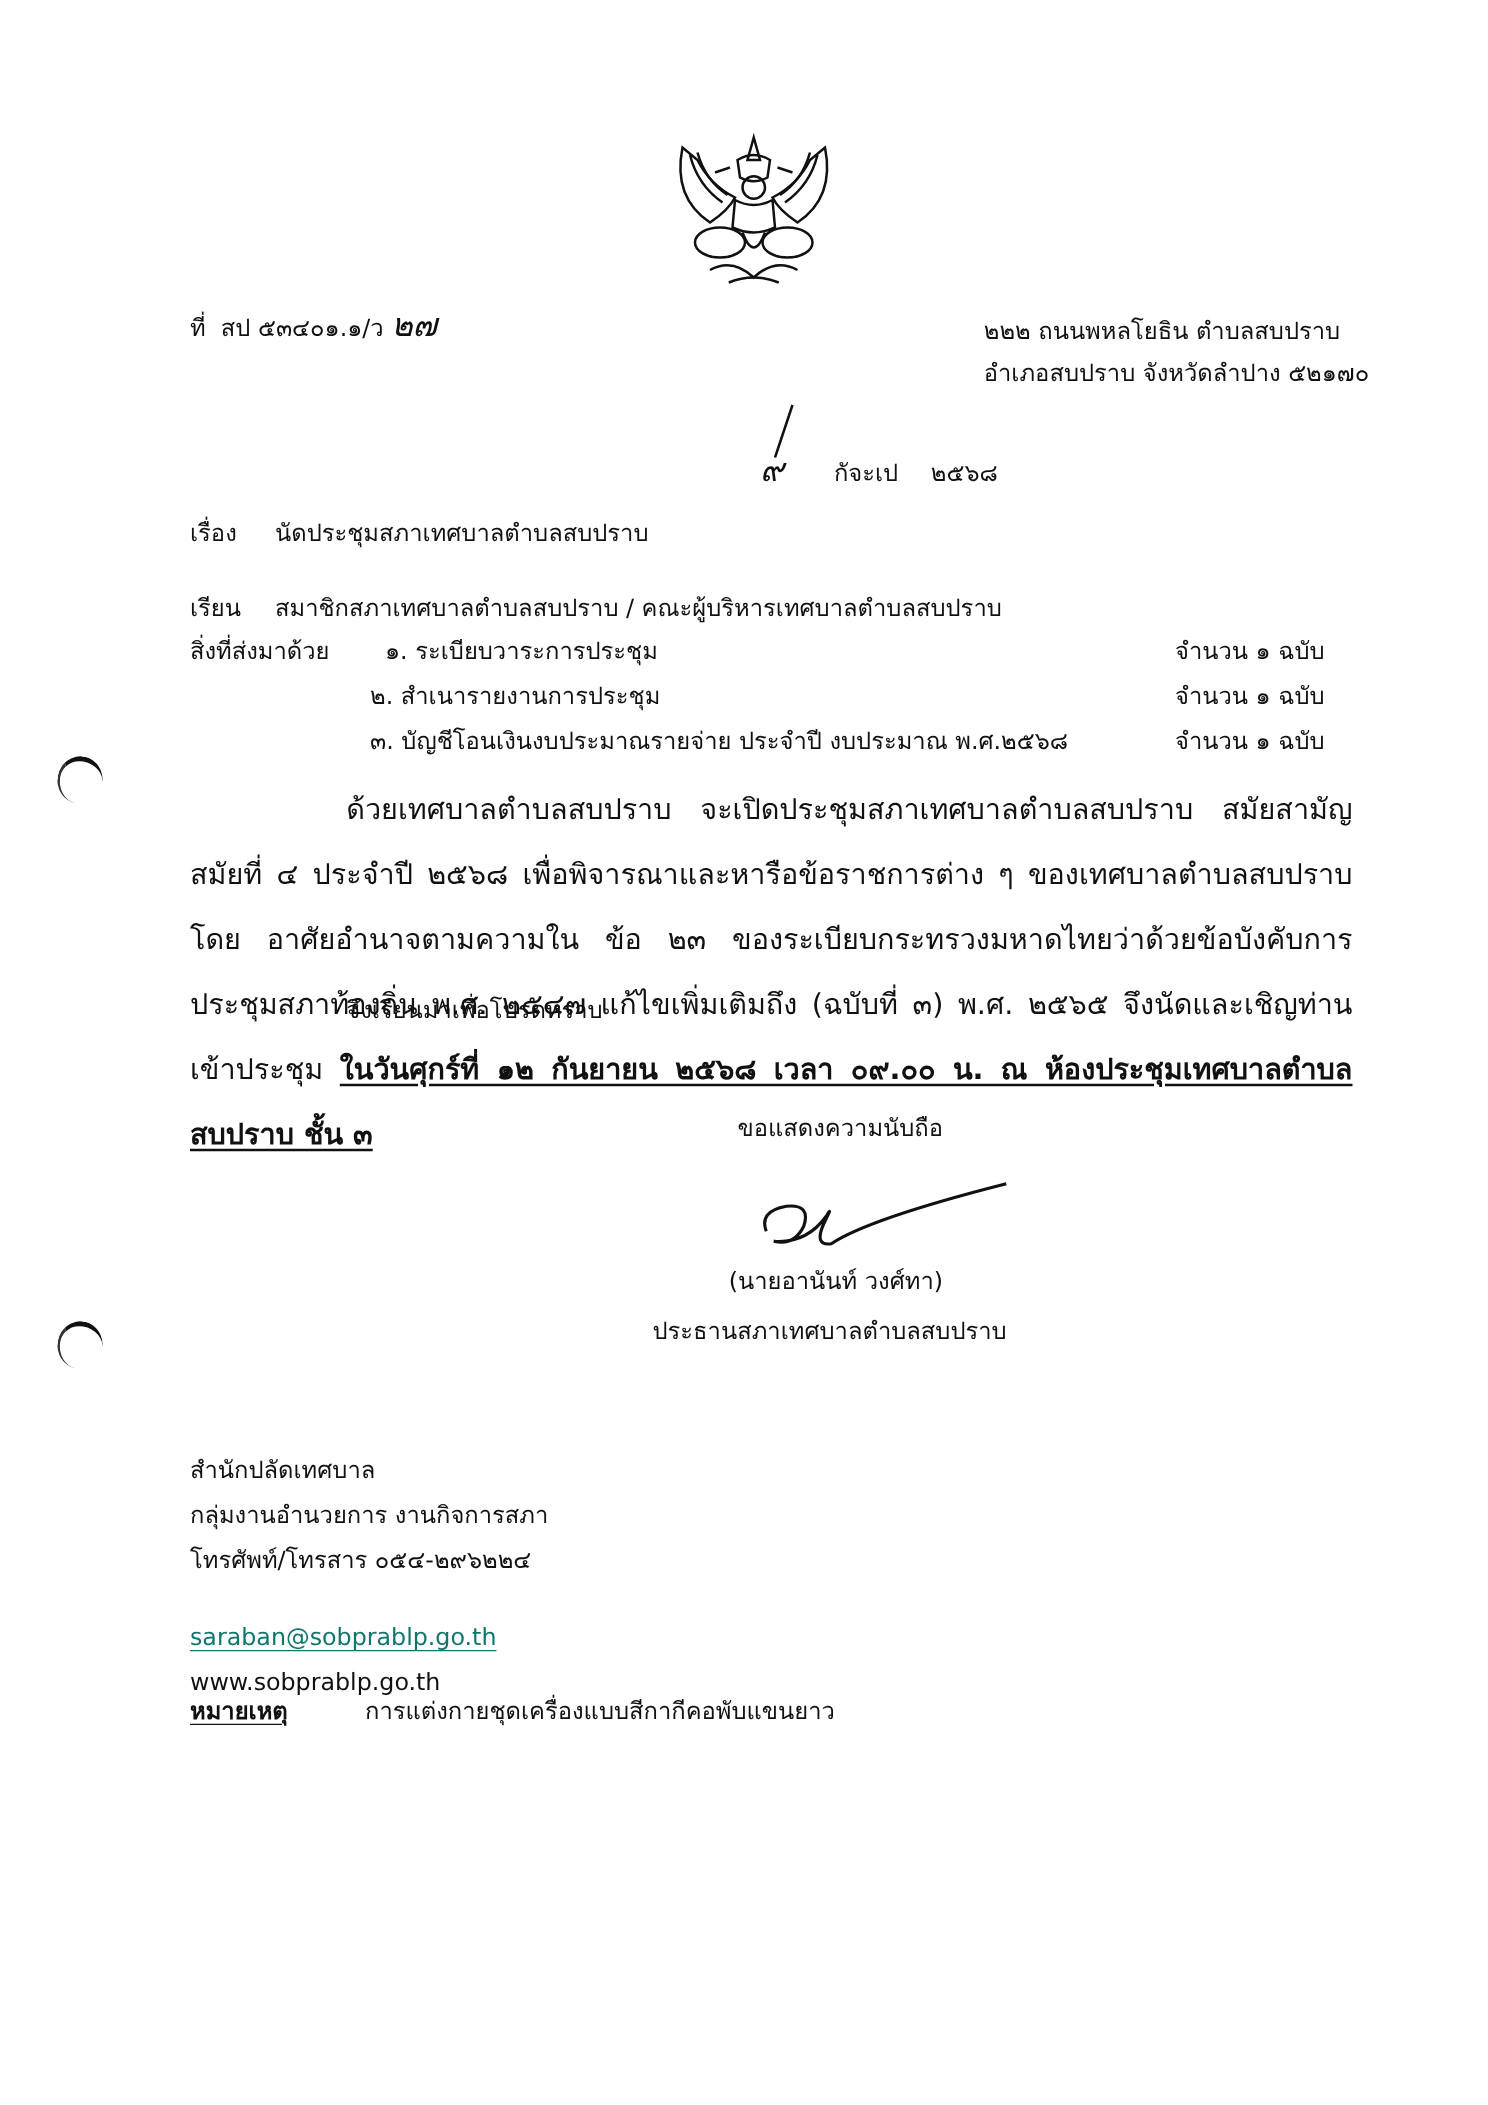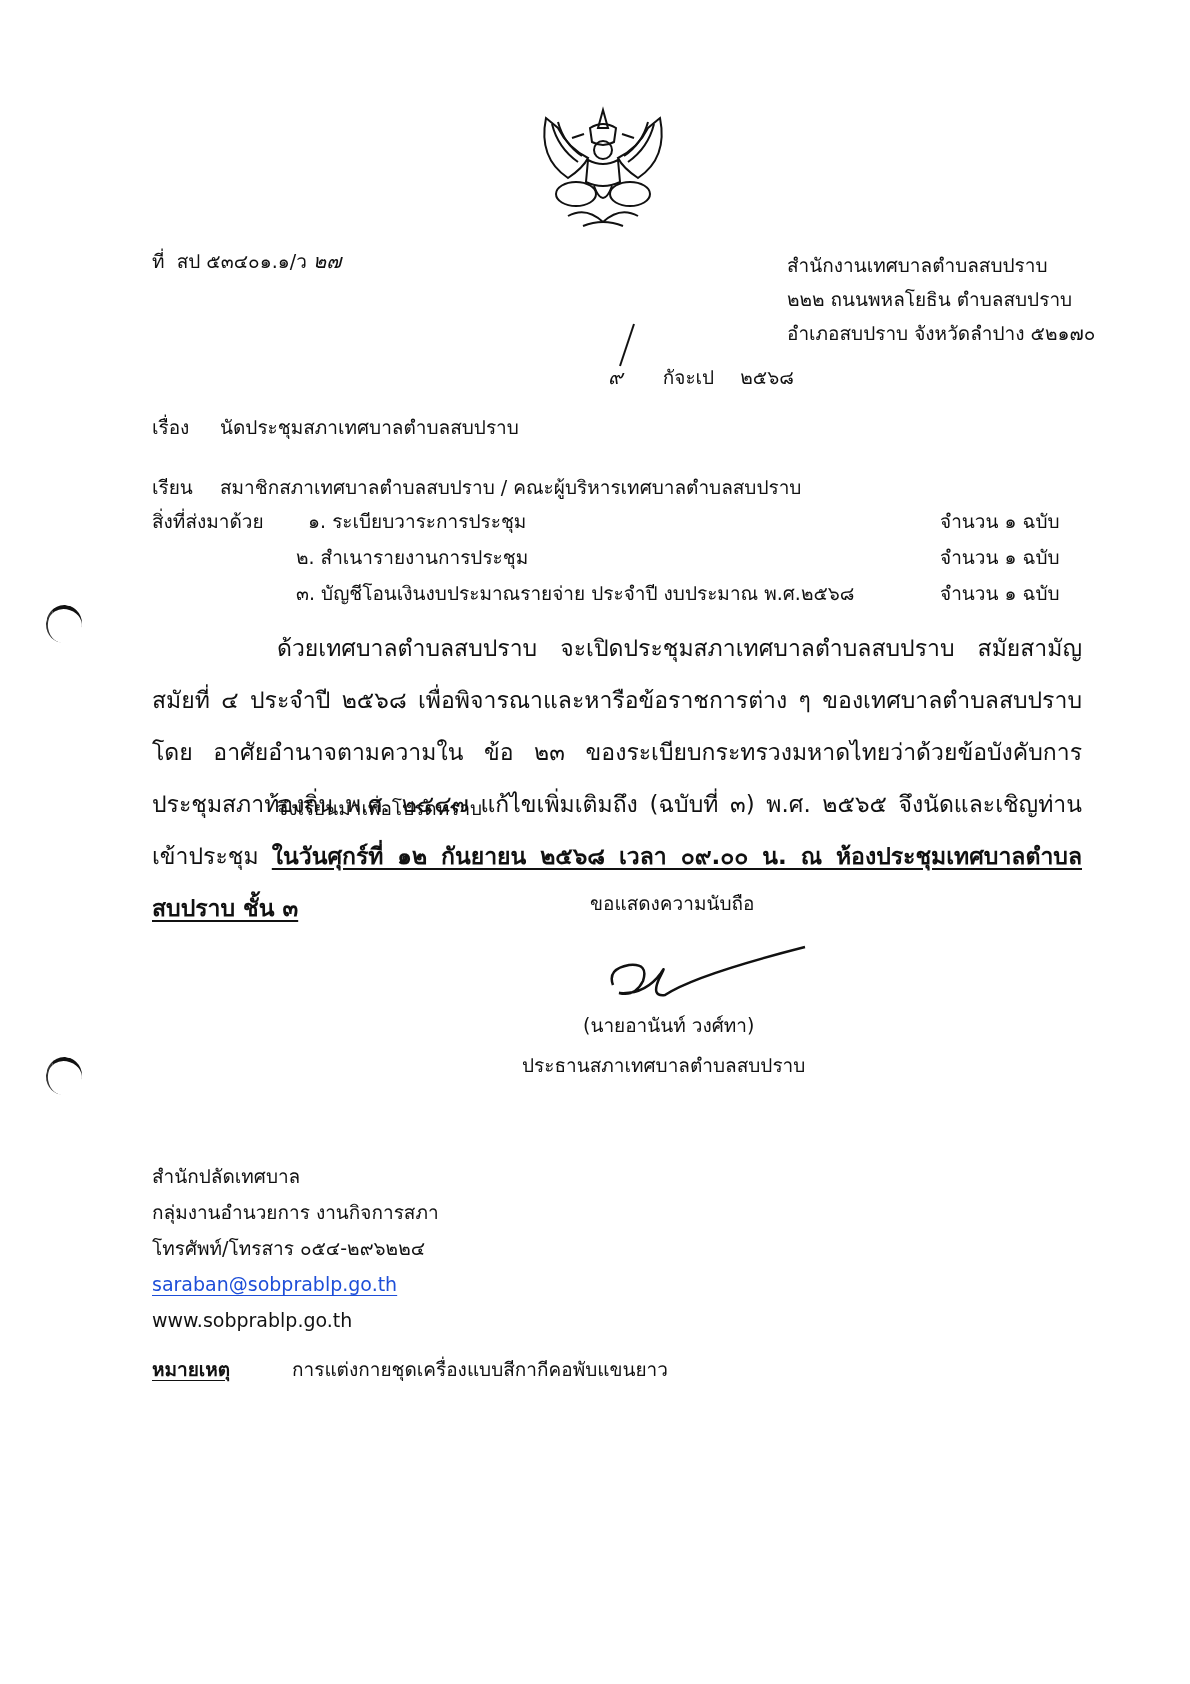--- a/index.html
+++ b/index.html
@@ -9,21 +9,21 @@
       color: #111111;
     }
     .abs { position: absolute; white-space: nowrap; }
     .t { font-size: 19px; line-height: 26px; }
     .u { text-decoration: underline; text-underline-offset: 4px; }
     .b { font-weight: bold; }
     .emblem { position: absolute; left: 528px; top: 98px; width: 150px; height: 140px; }
     .punch { position: absolute; width: 34px; height: 34px; border-radius: 50%;
              border-top: 4px solid #111; border-left: 2px solid #333; border-right: 0; border-bottom: 0;
              transform: rotate(10deg); }
-    .hw { font-family: "DejaVu Serif", serif; font-style: italic; font-size: 20px; }
+    .hw { font-family: "DejaVu Serif", serif; font-style: italic; font-size: 26px; }
     .para { position: absolute; left: 152px; width: 930px; font-size: 23px; line-height: 52px;
             text-align: justify; }
     .sig-svg { position: absolute; left: 605px; top: 935px; }
   </style>
 </head>
 <body>
 
 <svg class="emblem" viewBox="0 0 150 140">
   <g fill="none" stroke="#111" stroke-width="2">
     <path d="M75 12 L70 30 L80 30 Z"></path>
@@ -49,21 +49,20 @@
 <div class="punch" style="left:46px; top:605px;"></div>
 <div class="punch" style="left:46px; top:1057px;"></div>
 
 <div class="abs t" style="left:152px; top:248px;">
   <span>ที่</span>&nbsp;
   <span>สป ๕๓๔๐๑.๑/ว</span>
   <span class="hw">๒๗</span>
 </div>
 
 <div class="abs t" style="left:787px; top:248px; line-height:34px;">
-  <div>สำนักงานเทศบาลตำบลสบปราบ</div>
   <div>๒๒๒ ถนนพหลโยธิน ตำบลสบปราบ</div>
   <div>อำเภอสบปราบ จังหวัดลำปาง ๕๒๑๗๐</div>
 </div>
 
 <svg class="abs" style="left:616px; top:322px;" width="22" height="46">
   <path d="M18 2 Q12 20 4 44" stroke="#111" stroke-width="2" fill="none"></path>
 </svg>
 <div class="abs t" style="left:608px; top:364px;">
   <span class="hw">๙</span>
   <span style="display:inline-block; width:28px;"></span>
@@ -99,19 +98,19 @@
 <svg class="sig-svg" width="210" height="80">
   <path d="M8 50 Q2 34 24 30 Q44 28 38 46 Q30 62 14 58 Q40 60 56 38 Q62 28 54 44 Q46 62 60 60 Q90 40 200 12" stroke="#111" stroke-width="2.5" fill="none"></path>
 </svg>
 <div class="abs t" style="left:583px; top:1012px;">(นายอานันท์  วงศ์ทา)</div>
 <div class="abs t" style="left:522px; top:1052px;">ประธานสภาเทศบาลตำบลสบปราบ</div>
 
 <div class="abs t" style="left:152px; top:1158px; line-height:36px;">
   <div>สำนักปลัดเทศบาล</div>
   <div>กลุ่มงานอำนวยการ งานกิจการสภา</div>
   <div>โทรศัพท์/โทรสาร ๐๕๔-๒๙๖๒๒๔</div>
-  <div class="u" style="color:#1d4ed8;">saraban@sobprablp.go.th</div>
+  <div class="u" style="color:#0f766e;margin-top:26px;">saraban@sobprablp.go.th</div>
   <div>www.sobprablp.go.th</div>
 </div>
 
 <div class="abs t" style="left:152px; top:1356px;">
   <span class="u b" style="display:inline-block; width:140px;">หมายเหตุ</span><span>การแต่งกายชุดเครื่องแบบสีกากีคอพับแขนยาว</span>
 </div>
 
 </body></html>

